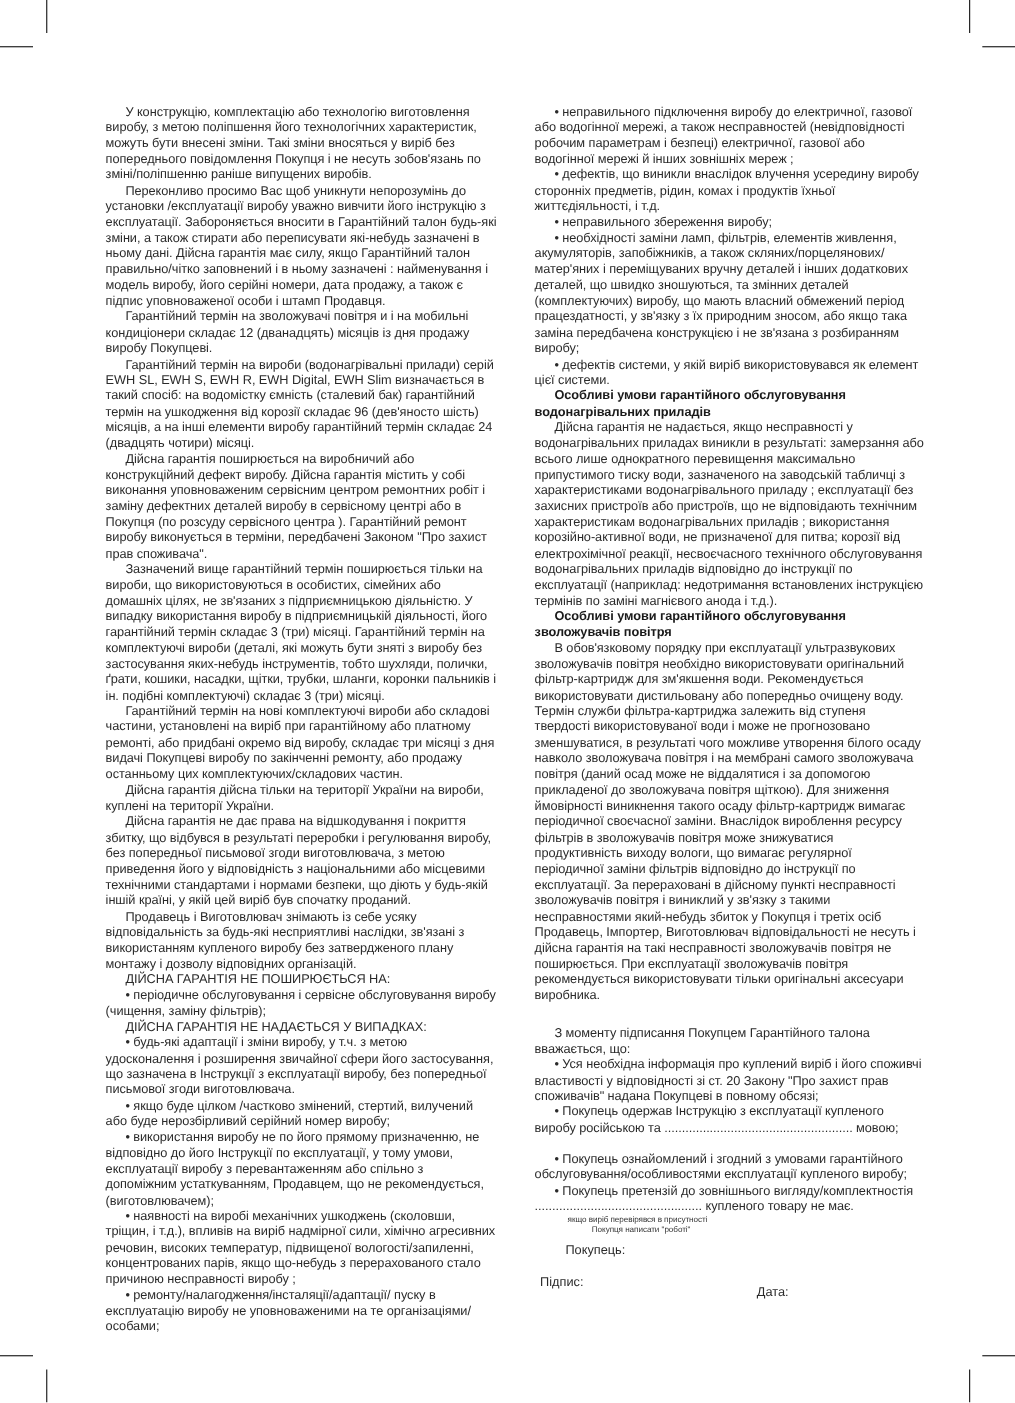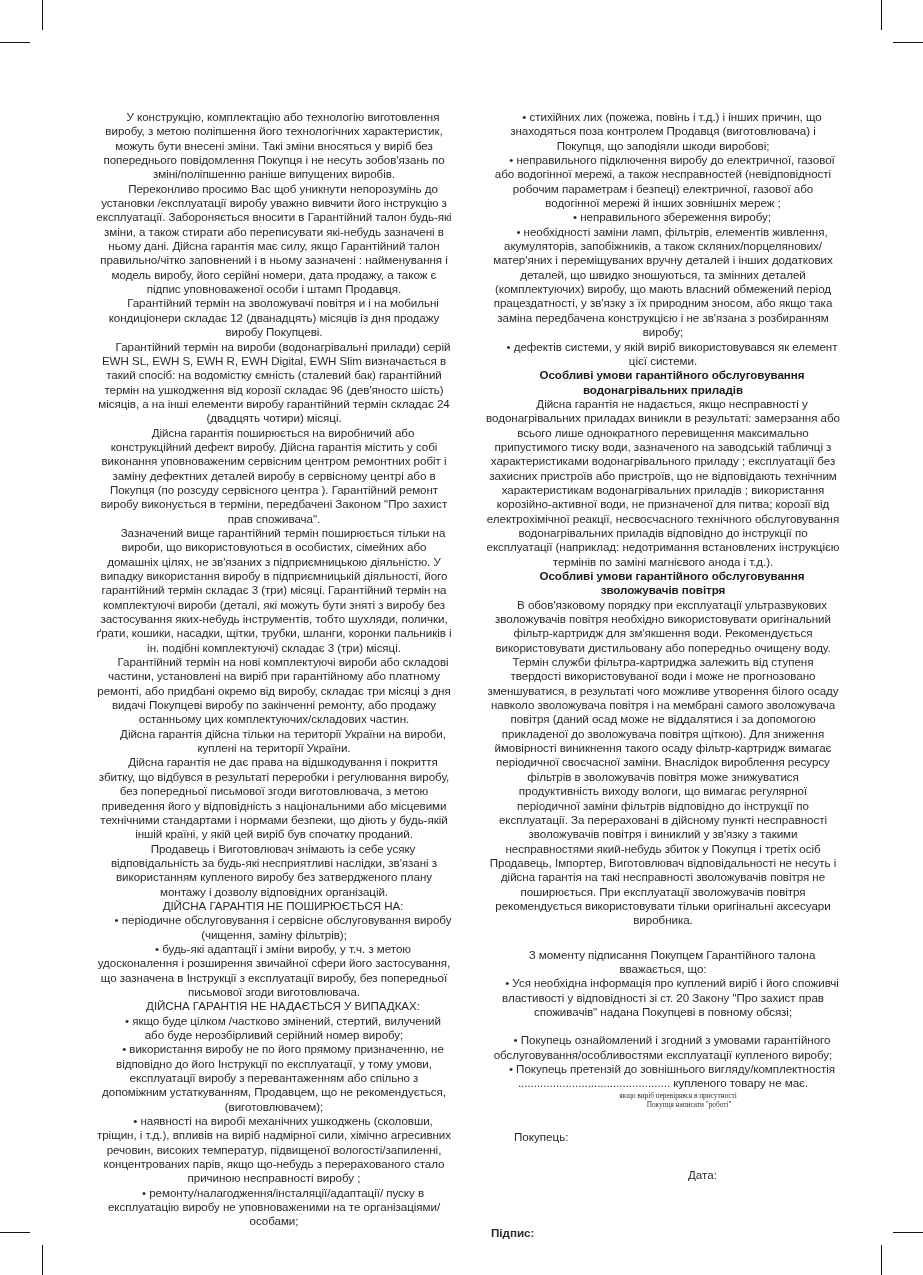--- a/index.html
+++ b/index.html
@@ -2,30 +2,30 @@
 <html><head>
 <meta charset="utf-8">
 <style>
   html, body { margin: 0; padding: 0; }
   body {
     width: 923px; height: 1275px; position: relative; background: #ffffff;
     font-family: "Liberation Sans", sans-serif; color: #2a2a2a; overflow: hidden;
   }
   .crop { position: absolute; background: #111; }
   .col {
-    position: absolute; top: 110px; width: 356px;
-    font-size: 11.6px; line-height: 14.35px; text-align: center;
+    position: absolute; top: 95px; width: 356px;
+    font-size: 11.6px; line-height: 14.35px; text-align: left;
     letter-spacing: -0.05px;
   }
   .col-left { left: 96px; }
   .col-right { left: 486px; width: 354px; }
   .p { margin: 0; text-indent: 18px; }
   .h { margin: 0; text-indent: 18px; font-weight: bold; color: #1a1a1a; }
   .gap { height: 14px; }
-  .note { font-size: 7.4px; line-height: 9px; margin: 0; color: #333; font-family: Liberation Serif, serif; }
+  .note { font-size: 7.4px; line-height: 9px; margin: 0; color: #333; }
   .note1 { padding-left: 30px; }
   .note2 { padding-left: 52px; }
   .sig { position: absolute; font-size: 11.6px; color: #2a2a2a; }
 </style>
 </head>
 <body>
 
 <div class="crop" style="left:42px;top:0;width:1px;height:30px;"></div>
 <div class="crop" style="left:0;top:42px;width:30px;height:1px;"></div>
 <div class="crop" style="left:881px;top:0;width:1px;height:30px;"></div>
@@ -41,47 +41,48 @@
   <p class="p">Гарантійний термін на зволожувачі повітря и і на мобильні кондиціонери складає 12 (дванадцять) місяців із дня продажу виробу Покупцеві.</p>
   <p class="p">Гарантійний термін на вироби (водонагрівальні прилади) серій EWH SL, EWH S, EWH R, EWH Digital, EWH Slim визначається в такий спосіб: на водомістку ємність (сталевий бак) гарантійний термін на ушкодження від корозії складає 96 (дев'яносто шість) місяців, а на інші елементи виробу гарантійний термін складає 24 (двадцять чотири) місяці.</p>
   <p class="p">Дійсна гарантія поширюється на виробничий або конструкційний дефект виробу. Дійсна гарантія містить у собі виконання уповноваженим сервісним центром ремонтних робіт і заміну дефектних деталей виробу в сервісному центрі або в Покупця (по розсуду сервісного центра ). Гарантійний ремонт виробу виконується в терміни, передбачені Законом "Про захист прав споживача".</p>
   <p class="p">Зазначений вище гарантійний термін поширюється тільки на вироби, що використовуються в особистих, сімейних або домашніх цілях, не зв'язаних з підприємницькою діяльністю. У випадку використання виробу в підприємницькій діяльності, його гарантійний термін складає 3 (три) місяці. Гарантійний термін на комплектуючі вироби (деталі, які можуть бути зняті з виробу без застосування яких-небудь інструментів, тобто шухляди, полички, ґрати, кошики, насадки, щітки, трубки, шланги, коронки пальників і ін. подібні комплектуючі) складає 3 (три) місяці.</p>
   <p class="p">Гарантійний термін на нові комплектуючі вироби або складові частини, установлені на виріб при гарантійному або платному ремонті, або придбані окремо від виробу, складає три місяці з дня видачі Покупцеві виробу по закінченні ремонту, або продажу останньому цих комплектуючих/складових частин.</p>
   <p class="p">Дійсна гарантія дійсна тільки на території України на вироби, куплені на території України.</p>
   <p class="p">Дійсна гарантія не дає права на відшкодування і покриття збитку, що відбувся в результаті переробки і регулювання виробу, без попередньої письмової згоди виготовлювача, з метою приведення його у відповідність з національними або місцевими технічними стандартами і нормами безпеки, що діють у будь-якій іншій країні, у якій цей виріб був спочатку проданий.</p>
   <p class="p">Продавець і Виготовлювач знімають із себе усяку відповідальність за будь-які несприятливі наслідки, зв'язані з використанням купленого виробу без затвердженого плану монтажу і дозволу відповідних організацій.</p>
   <p class="p">ДІЙСНА ГАРАНТІЯ НЕ ПОШИРЮЄТЬСЯ НА:</p>
   <p class="p">• періодичне обслуговування і сервісне обслуговування виробу (чищення, заміну фільтрів);</p>
+  <p class="p">ДІЙСНА ГАРАНТІЯ НЕ НАДАЄТЬСЯ У ВИПАДКАХ:</p>
   <p class="p">• будь-які адаптації і зміни виробу, у т.ч. з метою удосконалення і розширення звичайної сфери його застосування, що зазначена в Інструкції з експлуатації виробу, без попередньої письмової згоди виготовлювача.</p>
-  <p class="p">ДІЙСНА ГАРАНТІЯ НЕ НАДАЄТЬСЯ У ВИПАДКАХ:</p>
   <p class="p">• якщо буде цілком /частково змінений, стертий, вилучений або буде нерозбірливий серійний номер виробу;</p>
   <p class="p">• використання виробу не по його прямому призначенню, не відповідно до його Інструкції по експлуатації, у тому умови, експлуатації виробу з перевантаженням або спільно з допоміжним устаткуванням, Продавцем, що не рекомендується, (виготовлювачем);</p>
   <p class="p">• наявності на виробі механічних ушкоджень (сколовши, тріщин, і т.д.), впливів на виріб надмірної сили, хімічно агресивних речовин, високих температур, підвищеної вологості/запиленні, концентрованих парів, якщо що-небудь з перерахованого стало причиною несправності виробу ;</p>
   <p class="p">• ремонту/налагодження/інсталяції/адаптації/ пуску в експлуатацію виробу не уповноваженими на те організаціями/особами;</p>
 </div>
 
 <div class="col col-right">
-  <p class="p">• стихійних лих (пожежа, повінь і т.д.) і інших причин, що знаходяться поза контролем Продавця (виготовлювача) і Покупця, що заподіяли шкоди виробові;</p>
   <p class="p">• неправильного підключення виробу до електричної, газової або водогінної мережі, а також несправностей (невідповідності робочим параметрам і безпеці) електричної, газової або водогінної мережі й інших зовнішніх мереж ;</p>
+  <p class="p">• дефектів, що виникли внаслідок влучення усередину виробу сторонніх предметів, рідин, комах і продуктів їхньої життєдіяльності, і т.д.</p>
   <p class="p">• неправильного збереження виробу;</p>
   <p class="p">• необхідності заміни ламп, фільтрів, елементів живлення, акумуляторів, запобіжників, а також скляних/порцелянових/матер'яних і переміщуваних вручну деталей і інших додаткових деталей, що швидко зношуються, та змінних деталей (комплектуючих) виробу, що мають власний обмежений період працездатності, у зв'язку з їх природним зносом, або якщо така заміна передбачена конструкцією і не зв'язана з розбиранням виробу;</p>
   <p class="p">• дефектів системи, у якій виріб використовувався як елемент цієї системи.</p>
 
   <p class="h">Особливі умови гарантійного обслуговування водонагрівальних приладів</p>
   <p class="p">Дійсна гарантія не надається, якщо несправності у водонагрівальних приладах виникли в результаті: замерзання або всього лише однократного перевищення максимально припустимого тиску води, зазначеного на заводській табличці з характеристиками водонагрівального приладу ; експлуатації без захисних пристроїв або пристроїв, що не відповідають технічним характеристикам водонагрівальних приладів ; використання корозійно-активної води, не призначеної для питва; корозії від електрохімічної реакції, несвоєчасного технічного обслуговування водонагрівальних приладів відповідно до інструкції по експлуатації (наприклад: недотримання встановлених інструкцією термінів по заміні магнієвого анода і т.д.).</p>
 
   <p class="h">Особливі умови гарантійного обслуговування зволожувачів повітря</p>
   <p class="p">В обов'язковому порядку при експлуатації ультразвукових зволожувачів повітря необхідно використовувати оригінальний фільтр-картридж для зм'якшення води. Рекомендується використовувати дистильовану або попередньо очищену воду. Термін служби фільтра-картриджа залежить від ступеня твердості використовуваної води і може не прогнозовано зменшуватися, в результаті чого можливе утворення білого осаду навколо зволожувача повітря і на мембрані самого зволожувача повітря (даний осад може не віддалятися і за допомогою прикладеної до зволожувача повітря щіткою). Для зниження ймовірності виникнення такого осаду фільтр-картридж вимагає періодичної своєчасної заміни. Внаслідок вироблення ресурсу фільтрів в зволожувачів повітря може знижуватися продуктивність виходу вологи, що вимагає регулярної періодичної заміни фільтрів відповідно до інструкції по експлуатації. За перераховані в дійсному пункті несправності зволожувачів повітря і виниклий у зв'язку з такими несправностями який-небудь збиток у Покупця і третіх осіб Продавець, Імпортер, Виготовлювач відповідальності не несуть і дійсна гарантія на такі несправності зволожувачів повітря не поширюється. При експлуатації зволожувачів повітря рекомендується використовувати тільки оригінальні аксесуари виробника.</p>
 
   <div class="gap" style="height:20px;"></div>
 
   <p class="p">З моменту підписання Покупцем Гарантійного талона вважається, що:</p>
   <p class="p">•  Уся необхідна інформація про куплений виріб і його споживчі властивості у відповідності зі ст. 20 Закону "Про захист прав споживачів" надана Покупцеві в повному обсязі;</p>
+  <p class="p">• Покупець одержав Інструкцію з експлуатації купленого виробу російською та ...................................................... мовою;</p>
   <div class="gap"></div>
   <p class="p">• Покупець ознайомлений і згодний з умовами гарантійного обслуговування/особливостями експлуатації купленого виробу;</p>
   <p class="p">• Покупець претензій до зовнішнього вигляду/комплектностія ................................................ купленого товару не має.</p>
   <p class="note note1">якщо виріб перевірявся в присутності</p>
   <p class="note note2">Покупця написати "роботі"</p>
 </div>
 
 <div class="sig" style="left:491px;top:1130px;margin-left:23px;">Покупець:</div>
-<div class="sig" style="left:491px;top:1226px;font-weight:bold;">Підпис:</div>
+<div class="sig" style="left:491px;top:1159px;">Підпис:</div>
 <div class="sig" style="left:688px;top:1168px;">Дата:</div>
 
 </body></html>

